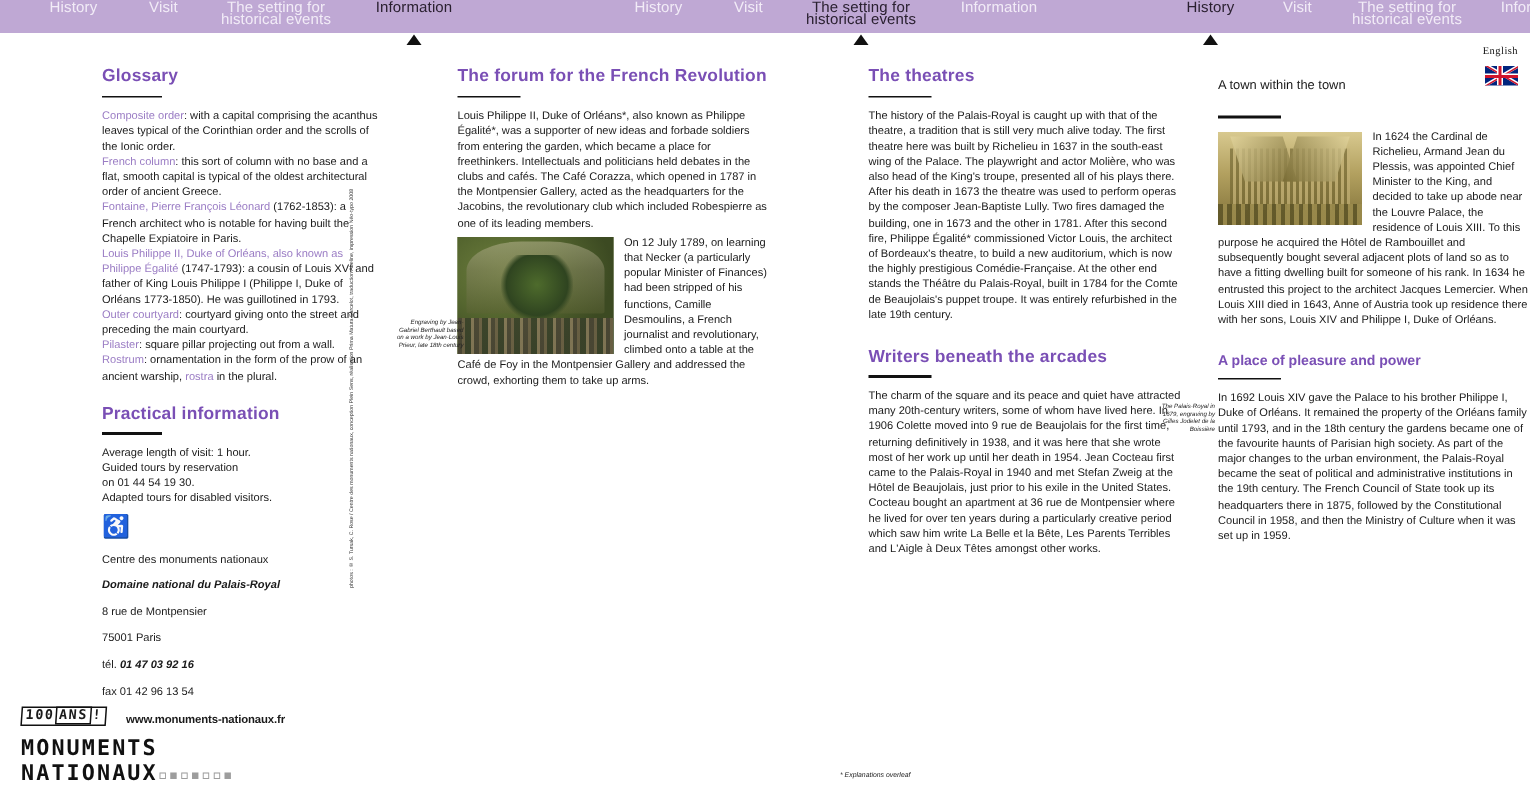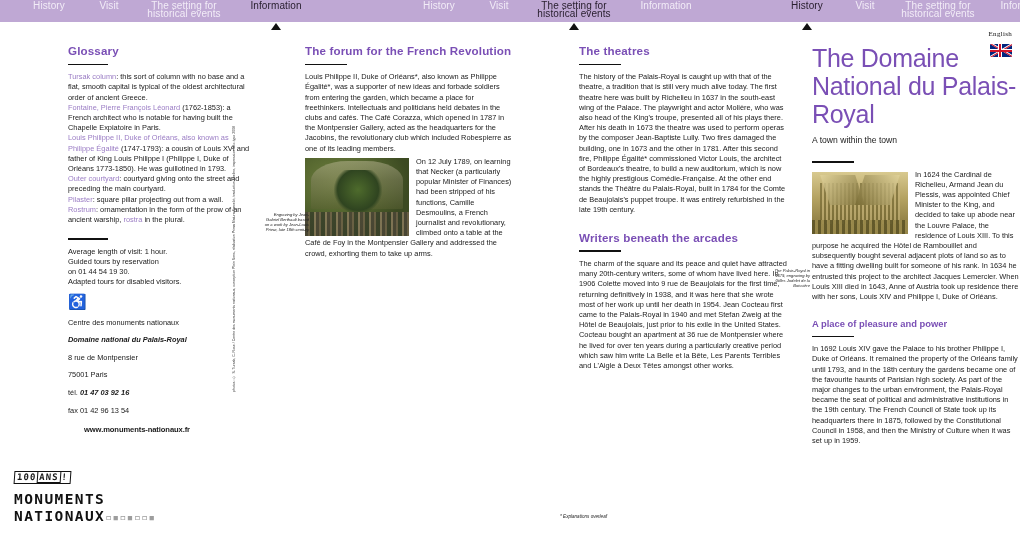--- a/index.html
+++ b/index.html
@@ -191,29 +191,31 @@
       <div class="tab" style="left:218px;width:80px;">Information</div>
       <div class="pointer" style="left:34px;"></div>
     </div>
   </div>
 
   <div class="col" id="col-glossary">
     <h2>Glossary</h2>
     <div class="rule"></div>
 
     <div class="body">
-      <p><span class="term">Tursak column</span><span>: this sort of column with no base and a flat, smooth capital is typical of the oldest architectural order of ancient Greece.</span></p>
+      <p><span class="term">Composite order</span><span>: with a capital comprising the acanthus leaves typical of the Corinthian order and the scrolls of the Ionic order.</span></p>
+      <p><span class="term">French column</span><span>: this sort of column with no base and a flat, smooth capital is typical of the oldest architectural order of ancient Greece.</span></p>
       <p><span class="term">Fontaine, Pierre François Léonard</span><span> (1762-1853): a French architect who is notable for having built the Chapelle Expiatoire in Paris.</span></p>
       <p><span class="term">Louis Philippe II, Duke of Orléans, also known as Philippe Égalité</span><span> (1747-1793): a cousin of Louis XVI and father of King Louis Philippe I (Philippe I, Duke of Orléans 1773-1850). He was guillotined in 1793.</span></p>
       <p><span class="term">Outer courtyard</span><span>: courtyard giving onto the street and preceding the main courtyard.</span></p>
       <p><span class="term">Pilaster</span><span>: square pillar projecting out from a wall.</span></p>
       <p><span class="term">Rostrum</span><span>: ornamentation in the form of the prow of an ancient warship, </span><span class="term">rostra</span><span> in the plural.</span></p>
     </div>
 
     <div class="practical">
+      <h2>Practical information</h2>
       <div class="rule"></div>
       <div class="body">
         <p>Average length of visit: 1 hour.</p>
         <p>Guided tours by reservation</p>
         <p>on 01 44 54 19 30.</p>
         <p>Adapted tours for disabled visitors.</p>
       </div>
       <div class="wheelchair">♿</div>
 
       <div class="contact">
@@ -278,21 +280,20 @@
     <i class="d2"></i>
     <i class="d3"></i>
     <i class="d4"></i>
     <i class="hw"></i>
     <i class="vw"></i>
     <i class="hr"></i>
     <i class="vr"></i>
   </div>
 
   <div class="col" id="col-main">
-    <h1 class="maintitle">The Domaine National du Palais-Royal</h1>
     <p class="subtitle">A town within the town</p>
 
     <div class="sect">
       <div class="rule"></div>
       <div class="body">
         <div class="fig2">
           <span class="bld"></span>
           <span class="roofl"></span>
           <span class="roofr"></span>
           <span class="grd"></span>

